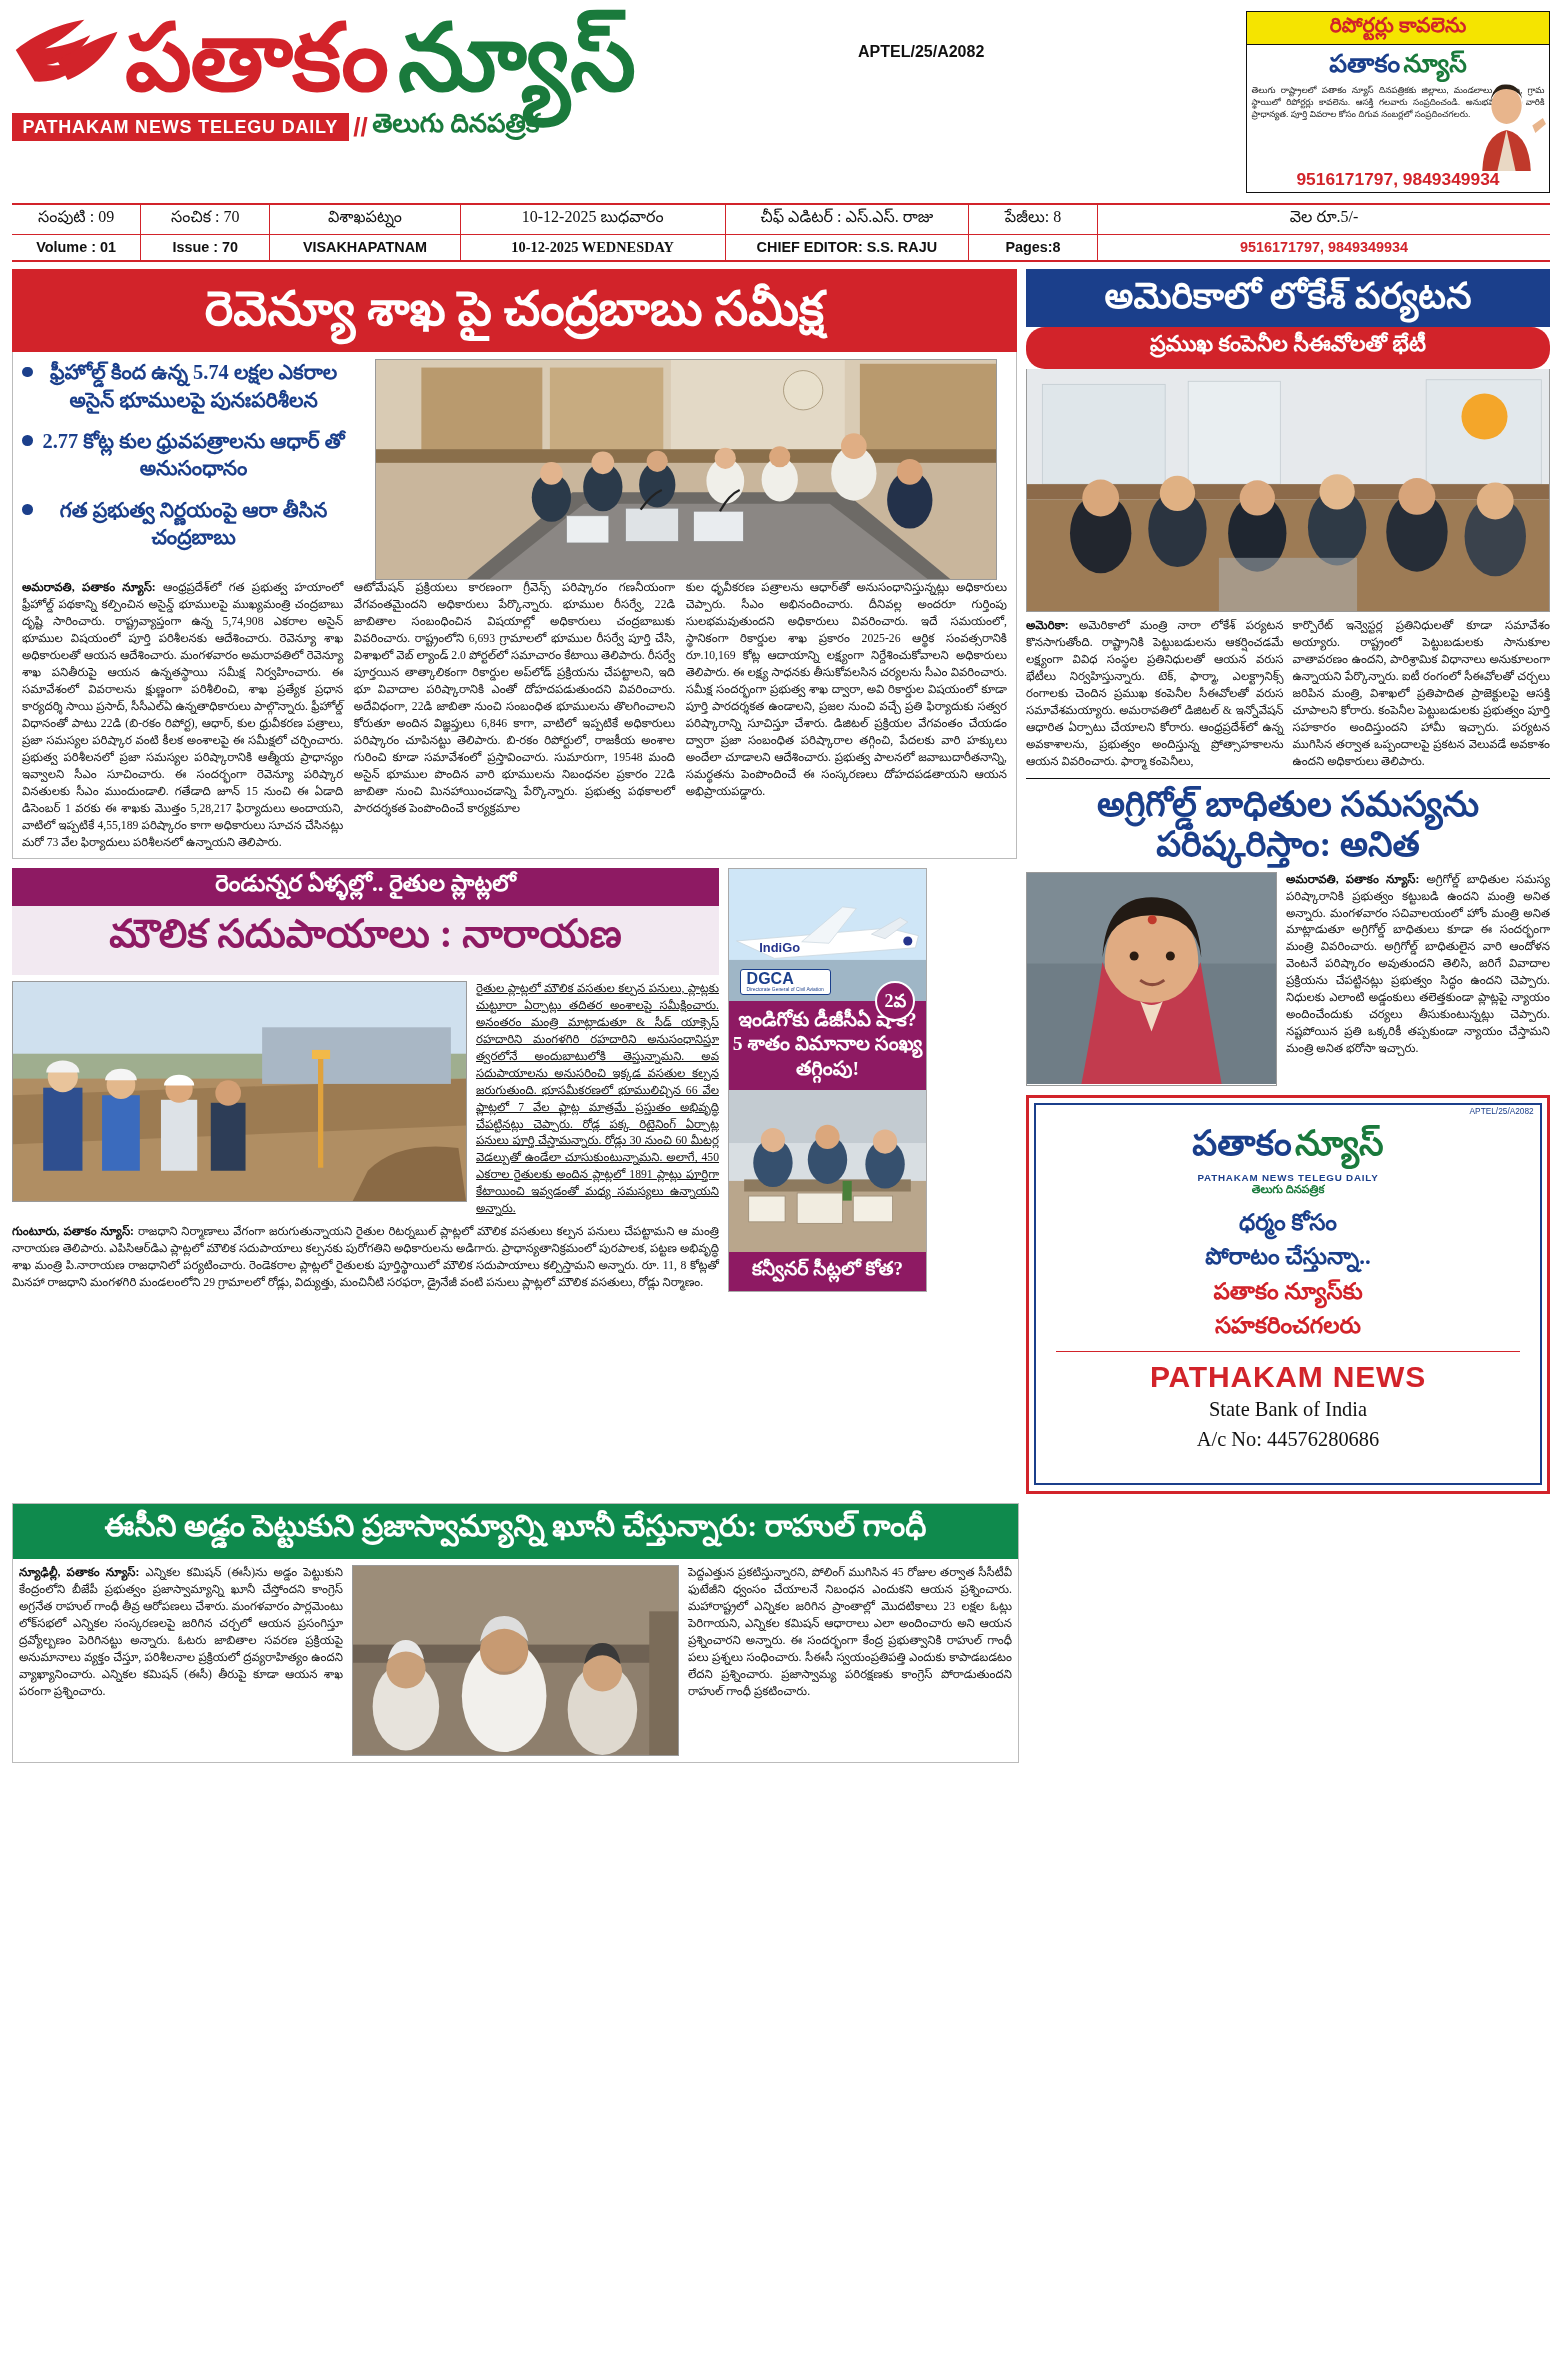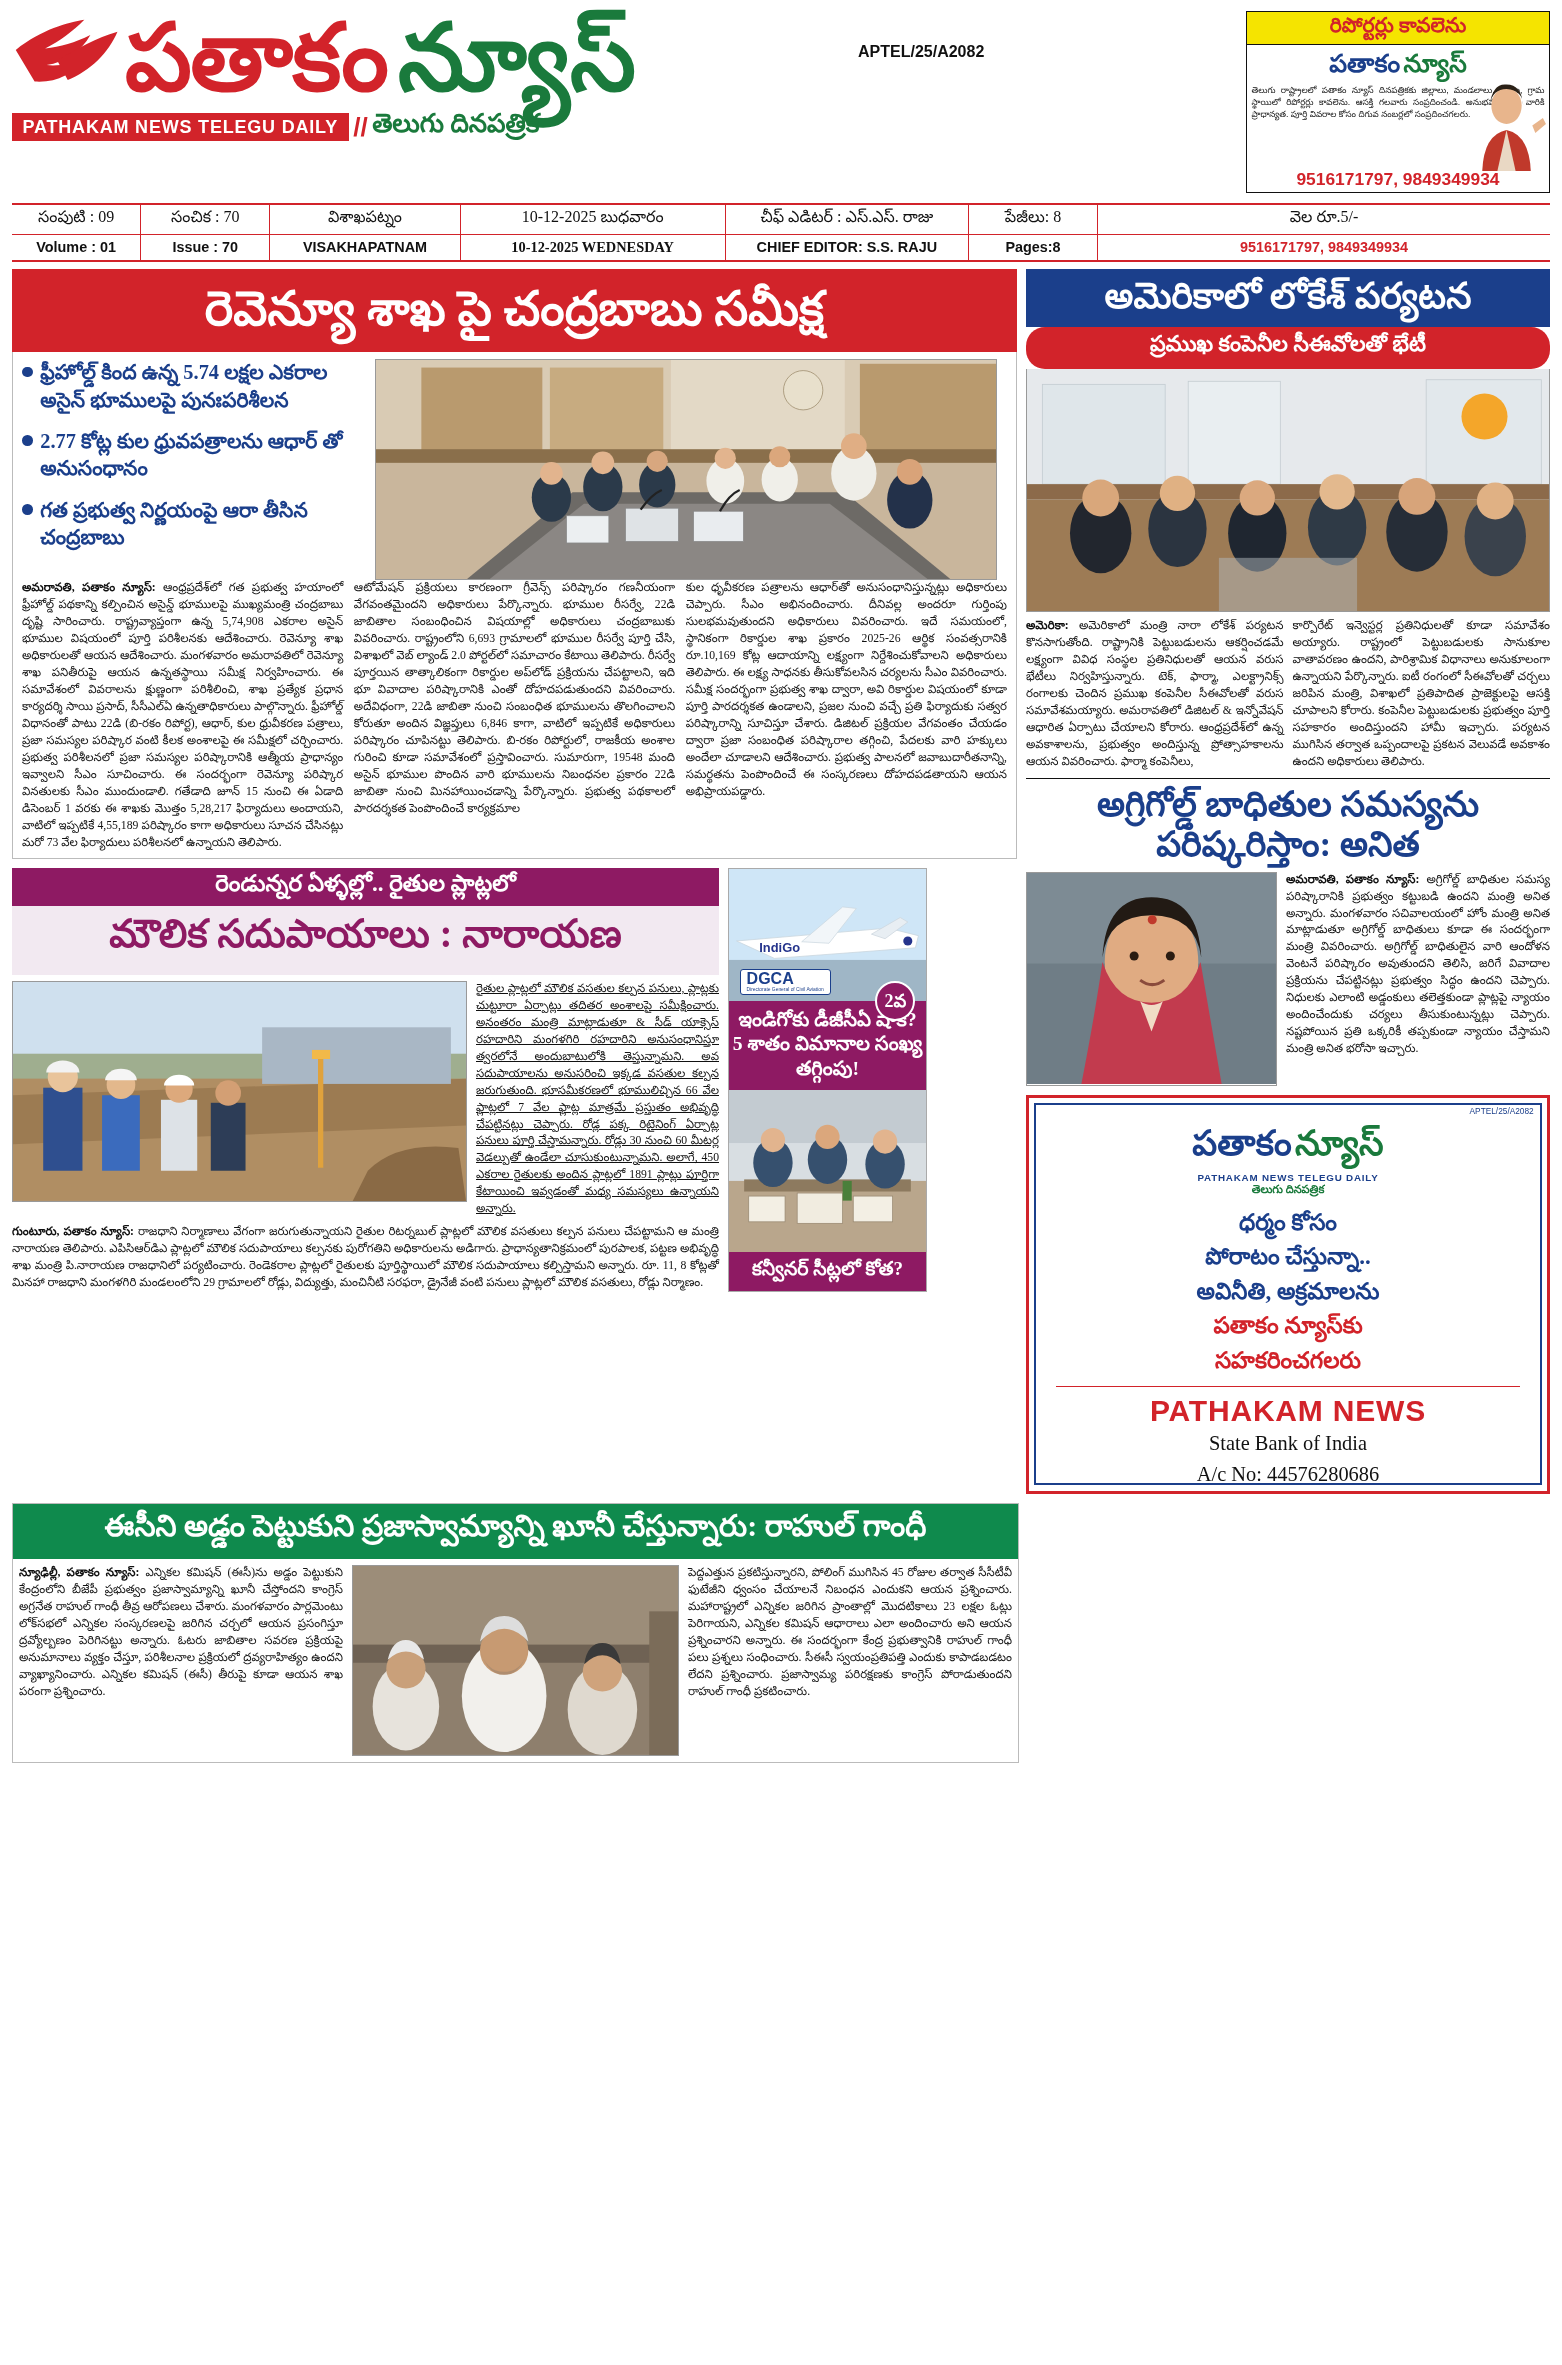--- a/index.html
+++ b/index.html
@@ -42,21 +42,21 @@
   .phones{color:#d2232a;font-size:21px;font-weight:bold;justify-content:center;}
 
   
   .main{display:flex;gap:9px;margin-top:7.6px;}
   .left-col{width:1005px;flex:0 0 1005px;}
   .right-col{flex:1;}
 
   
   .lead-head{background:#d2232a;color:#fff;font-family:"Liberation Serif",serif;font-size:48px;font-weight:bold;text-align:center;padding:12px 6px 15px;line-height:1.15;}
   .lead-body{border:0.8px solid #bbb;border-top:none;padding:7.6px 9px 6px;}
-  .bullets{width:325px;float:left;margin-right:28px;}
+  .bullets{width:325px;float:left;margin-right:28px;text-align:center;}
   .bullet{display:flex;gap:7.6px;margin-bottom:13.6px;}
   .dot{width:10.6px;height:10.6px;border-radius:50%;background:#1b3f8b;flex:0 0 10.6px;margin-top:7.6px;}
   .bullet span{font-family:"Liberation Serif",serif;font-size:20.4px;color:#1b3f8b;font-weight:bold;line-height:1.35;}
   .lead-photo{width:620px;height:219px;float:left;overflow:hidden;position:relative;border:0.8px solid #999;}
   .cols3{clear:both;display:flex;gap:10.6px;margin-top:7.6px;}
   .cols3 p{font-family:"Liberation Serif",serif;font-size:11.7px;line-height:1.45;text-align:justify;margin:0;color:#111;}
   .cols3 .col{flex:1;}
   .lead-lead{font-weight:bold;}
 
   
@@ -427,21 +427,20 @@
           <div style="text-align:right;font-size:8.3px;color:#1b3f8b;padding:1.5px 6px 0;">APTEL/25/A2082</div>
           <div class="bk-logo">
             <span class="l1">పతాకం</span>
             <span class="l2">న్యూస్</span>
           </div>
           <div class="bk-tag1">PATHAKAM NEWS TELEGU DAILY</div>
           <div style="text-align:center;font-family:'Liberation Serif',serif;font-size:11.3px;color:#1a7a3c;font-weight:bold;">తెలుగు దినపత్రిక</div>
           <div class="bk-lines">
             <div>ధర్మం కోసం</div>
             <div>పోరాటం చేస్తున్నా..</div>
-            <div>అవినీతి, అక్రమాలను</div>
             <div class="red">పతాకం న్యూస్‌కు</div>
             <div class="red">సహకరించగలరు</div>
           </div>
           <div class="bk-hr"></div>
           <div class="bk-name">PATHAKAM NEWS</div>
           <div class="bk-det">State Bank of India</div>
           <div class="bk-det">A/c No: 44576280686</div>
 
         </div>
       </div>

